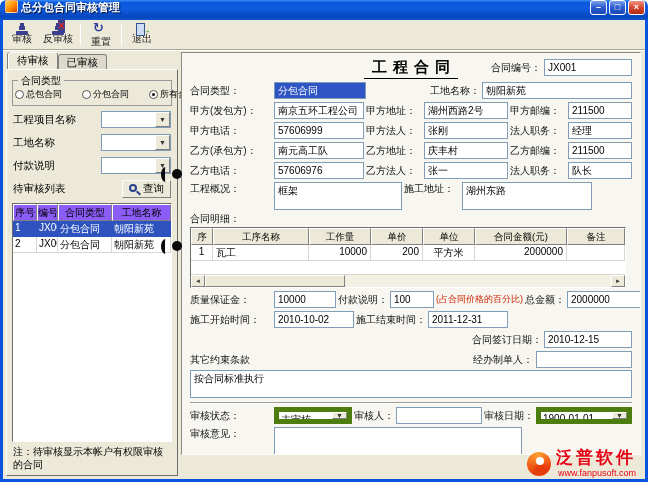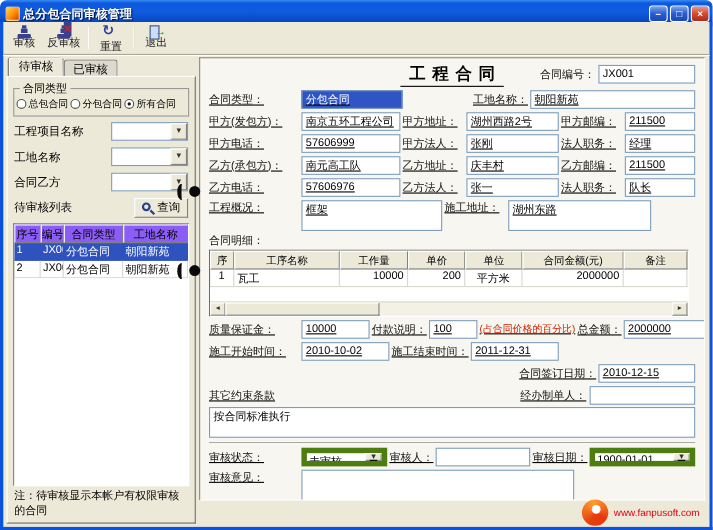--- a/index.html
+++ b/index.html
@@ -3,21 +3,21 @@
 <meta charset="utf-8">
 <style>
   * { box-sizing: border-box; margin: 0; padding: 0; }
   body { font-family: "Liberation Sans", "DejaVu Sans", sans-serif; background: #fff; }
   .window { position: relative; width: 648px; height: 482px; overflow: hidden;
             border-radius: 6px 6px 0 0; background: #ECE9D8; }
 
   
   .titlebar { position: absolute; left: 0; top: 0; right: 0; height: 20px;
     background: linear-gradient(180deg, #3a8bf2 0%, #0b59df 12%, #0f5be0 45%, #0646bd 85%, #1156cf 100%);
-    border-radius: 6px 6px 0 0; display: flex; align-items: center; padding: 12px 3px; }
+    border-radius: 6px 6px 0 0; display: flex; padding: 0 3px; }
   .app-icon { width: 13px; height: 13px; border-radius: 2px; margin: 0 3px 0 2px;
     background: linear-gradient(135deg, #ffd34d, #ff8c00 55%, #c83c00); border: 1px solid rgba(255,255,255,.5); }
   .title { color: #fff; font-size: 11px; font-weight: bold; text-shadow: 1px 1px 1px #013; flex: 1;
            white-space: nowrap; overflow: hidden; }
   .winbtns { display: flex; gap: 2px; }
   .wb { width: 17px; height: 15px; border: 1px solid #fff; border-radius: 3px; color: #fff;
         font-size: 9px; line-height: 13px; text-align: center; font-weight: bold;
         background: linear-gradient(180deg, #7ba2e7, #2a5bd0 50%, #1b49b5); cursor: pointer; }
   .wb.close { background: linear-gradient(180deg, #ee9383, #d6492e 50%, #b02b17); }
 
@@ -46,21 +46,21 @@
   .tabs { display: flex; height: 17px; padding-left: 2px; }
   .tab { padding: 1px 8px 0; border: 1px solid #808080; border-bottom: none; border-radius: 3px 3px 0 0;
          background: #DDD9CC; position: relative; top: 2px; cursor: pointer; font-size: 10.5px; }
   .tab.active { background: #ECE9D8; top: 0; z-index: 2; border-color: #fff #808080 #fff #fff;
                 border-left-color: #fff; box-shadow: -1px 0 0 #808080; }
   .tabpage { position: absolute; left: 0; right: 0; top: 17px; bottom: 0; background: #ECE9D8;
     border: 1px solid; border-color: #fff #6d6d6d #6d6d6d #fff; display: flex; flex-direction: column; padding: 2px 0; }
 
   .group { margin: 8px 5px 2px; border: 1px solid #999; position: relative; padding: 7px 2px 4px; }
   .legend { position: absolute; top: -7px; left: 5px; background: #ECE9D8; padding: 0 3px; font-size: 10px; }
-  .radios { display: flex; align-items: center; gap: 2px; font-size: 9px; white-space: nowrap; }
+  .radios { display: flex; align-items: center; gap: 20px; font-size: 9px; white-space: nowrap; }
   .ropt { display: flex; align-items: center; gap: 2px; cursor: pointer; }
   .rdot { width: 9px; height: 9px; border-radius: 50%; border: 1px solid #555; background: #fff; position: relative; flex: none; }
   .rdot.sel::after { content: ""; position: absolute; left: 2px; top: 2px; width: 3px; height: 3px;
     border-radius: 50%; background: #111; }
 
   .srow { display: flex; align-items: center; justify-content: space-between; margin: 3px 6px; }
   .slbl { white-space: nowrap; }
   .combo { display: flex; width: 70px; height: 17px; border: 1px solid #7F9DB9; background: #fff; cursor: pointer; }
   .cval { flex: 1; font-size: 10px; padding: 1px 2px; overflow: hidden; white-space: nowrap; }
   .cbtn { width: 15px; background: #ECE9D8; border: 1px solid; border-color: #fff #808080 #808080 #fff;
@@ -87,21 +87,21 @@
 
   
   .main { position: absolute; left: 178px; top: 32px; right: 4px; bottom: 24px; background: #F7F6F0;
     border: 1px solid; border-color: #8a8a82 #fdfdfb #fdfdfb #8a8a82; padding: 4px 8px; overflow: hidden; font-size: 10.5px; }
   .trow { position: relative; height: 22px; }
   .form-title { position: absolute; left: 50%; transform: translateX(-50%); top: 1px;
     font-family: "Liberation Serif", "DejaVu Serif", serif; font-weight: bold; font-size: 15px;
     letter-spacing: 6px; border-bottom: 1px solid #000; padding: 0 2px 1px 8px; white-space: nowrap; }
   .cno { position: absolute; right: 0; top: 2px; display: flex; align-items: center; gap: 3px; }
   .red { color: #993333; }
-  .fr { display: flex; align-items: center; gap: 2px; margin: 3px 0 2px; text-decoration: underline; }
+  .fr { display: flex; align-items: center; gap: 2px; margin: 3px 0 2px; }
   .lbl { white-space: nowrap; font-size: 10px; color: #111; }
   .lc1 { width: 82px; flex: none; }
   .mla { margin-left: auto; }
   .field { display: inline-flex; align-items: center; height: 17px; background: #fff;
     border: 1px solid #7F9DB9; padding: 0 3px; font-size: 10px; overflow: hidden; white-space: nowrap; }
   .field.blue { background: #2E55C3; color: #fff; }
   .box { background: #fff; border: 1px solid #7F9DB9; padding: 1px 3px; font-size: 10px;
     overflow: hidden; }
   .w44{width:44px;flex:none}.w56{width:56px;flex:none}.w62{width:62px;flex:none}
   .w78{width:78px;flex:none}.w80{width:80px;flex:none}.w84{width:84px;flex:none}.w86{width:86px;flex:none}
@@ -230,21 +230,21 @@
           </span>
         </div>
         <div class="srow">
           <span class="slbl">工地名称</span>
           <span class="combo">
             <span class="cval"></span>
             <span class="cbtn">▼</span>
           </span>
         </div>
         <div class="srow">
-          <span class="slbl">合同乙方</span>
+          <span class="slbl">付款说明</span>
           <span class="combo">
             <span class="cval"></span>
             <span class="cbtn">▼</span>
           </span>
         </div>
 
         <div class="srow">
           <span class="slbl">待审核列表</span>
           <span class="qbtn">
             <span class="mag">
@@ -434,18 +434,19 @@
         <span class="mdot"></span>
     </div>
     <div class="marker m2">
       <span class="cres"></span>
         <span class="mdot"></span>
     </div>
 
     <div class="logo">
       <span class="logo-icon"></span>
       <span class="logo-col">
+        <span class="logo-text">泛普软件</span>
         <span class="logo-url">www.fanpusoft.com</span>
       </span>
     </div>
 
   </div>
 </div>
 
 </body></html>

